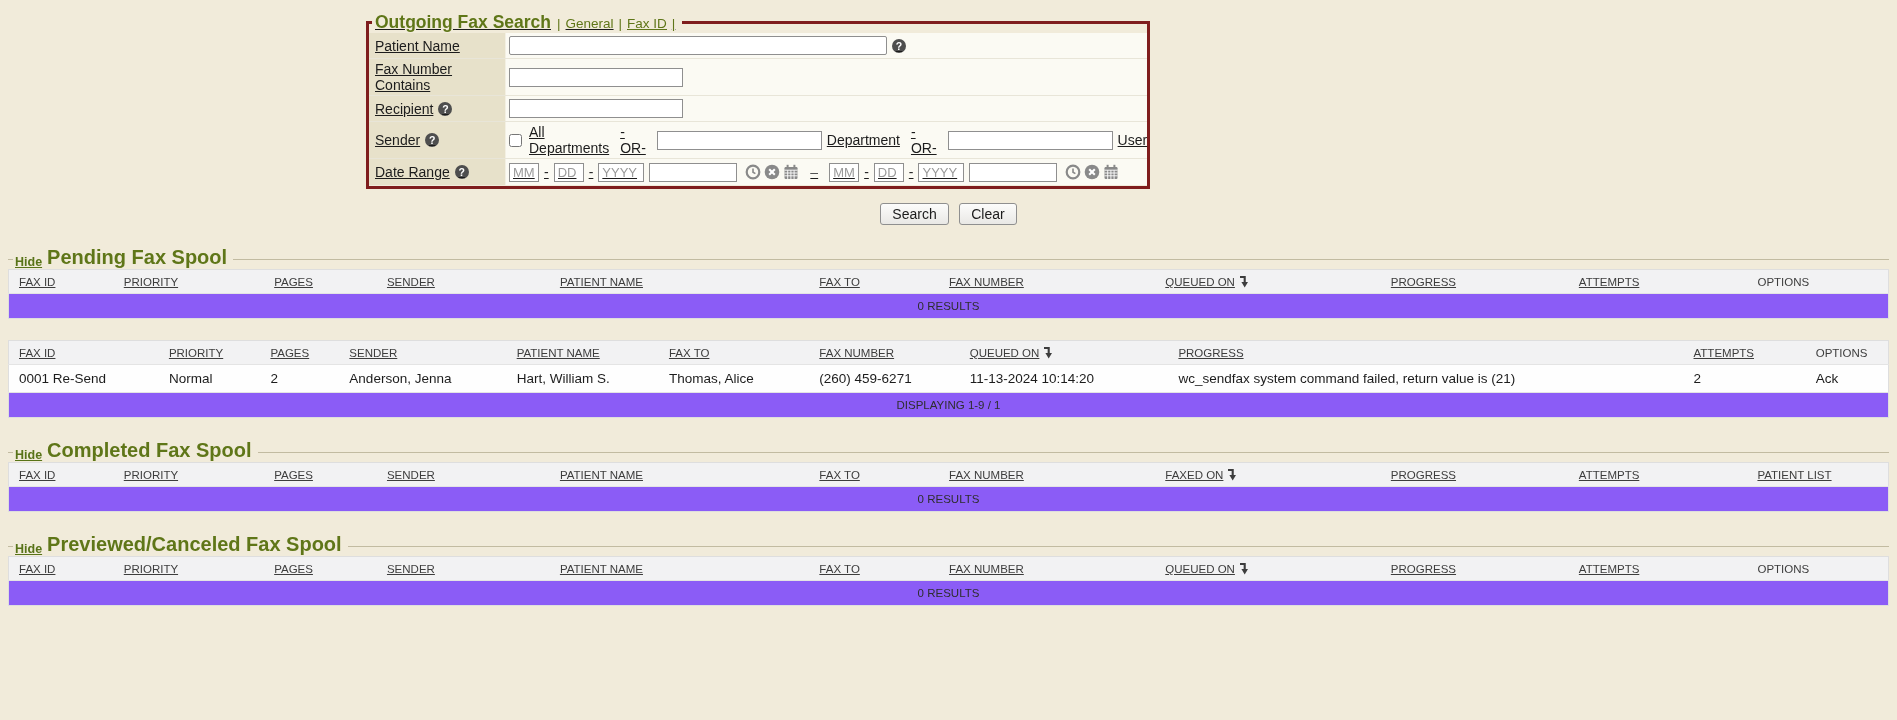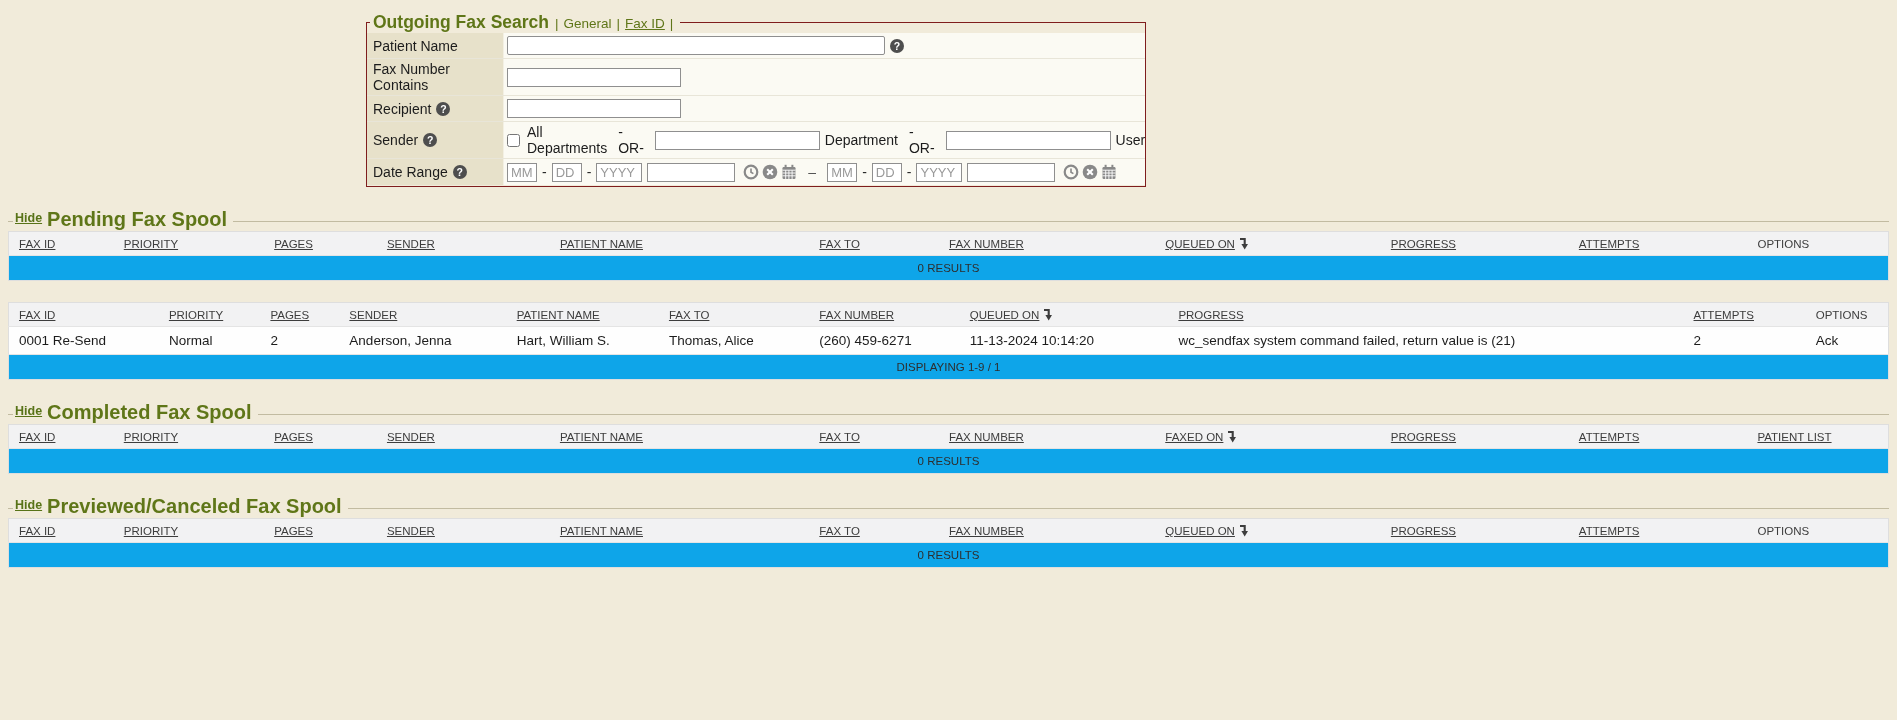--- a/index.html
+++ b/index.html
@@ -7,23 +7,24 @@
   body {
     background: #F1EBDA;
     font-family: "Liberation Sans", sans-serif;
     color: #1c1c1c;
   }
   
   .search-wrap { padding-top: 12px; }
   .search-fieldset {
     margin-left: 366px;
     width: 753px;
-    border: 1px solid #7f1d1d;
+    border: 3px solid #7f1d1d;
     padding: 0 0 1px 0;
     background: transparent;
+    text-decoration: underline;
   }
   legend { margin-left: 3px; padding: 0 7px 0 3px; display: flex; align-items: baseline; gap: 6px; }
   .form-title { font-size: 17.5px; font-weight: bold; color: #5F7618; }
   .legend-tabs { font-size: 13.5px; color: #5F7618; display: inline-flex; gap: 5px; align-items: baseline; }
   .legend-tabs a { color: #5F7618; cursor: pointer; }
   .tab-plain { text-decoration: none; }
   .tab-underline { text-decoration: underline; }
   .frow { display: flex; align-items: stretch; border-bottom: 1px solid #e8e5d8; min-height: 26px; background: #FBFAF3; }
   .frow:last-child { border-bottom: none; }
   .flabel {
@@ -60,32 +61,32 @@
   .icon-btn { display: inline-flex; cursor: pointer; }
   
   .btn-row { text-align: center; margin-top: 14px; }
   .btn-row button {
     font-family: "Liberation Sans", sans-serif; font-size: 14px; color: #1c1c1c;
     background: linear-gradient(180deg, #fcfcfb 0%, #e9e8e5 100%);
     border: 1px solid #8f8f8f; border-radius: 3px; padding: 2px 11px; margin: 0 3px; cursor: pointer;
   }
   
   .section { margin: 0 8px; padding-top: 21px; }
-  .section-head { display: flex; align-items: flex-start; }
+  .section-head { display: flex; align-items: flex-end; }
   .head-tick { flex: 0 0 5px; border-top: 1px solid #c2bba1; align-self: center; margin-top: 4px; }
   .hide-link { font-size: 12.5px; font-weight: bold; color: #587318; text-decoration: underline; cursor: pointer; margin: 3px 5px 0 2px; white-space: nowrap; }
   .section-title { font-size: 20px; font-weight: bold; color: #5F7618; white-space: nowrap; padding-right: 6px; }
   .head-line { flex: 1; border-top: 1px solid #c2bba1; align-self: center; margin-top: 4px; }
   table.spool { width: 100%; border-collapse: collapse; table-layout: fixed; background: #FDFDFD; border: 1px solid #DEDEDE; }
   table.spool thead tr { background: #F2F2F3; }
   table.spool th { font-size: 11.5px; font-weight: normal; text-align: left; padding: 5px 0 5px 10px; color: #3d3d3d; white-space: nowrap; overflow: hidden; }
   table.spool th a { color: #3d3d3d; text-decoration: underline; cursor: pointer; }
   table.spool th .col-plain { text-decoration: none; }
   table.spool tbody td { font-size: 13.5px; padding: 6px 4px 6px 10px; border-top: 1px solid #E4E4E4; white-space: nowrap; overflow: hidden; background: #FEFEFE; }
-  table.spool tfoot td { font-size: 11.5px; text-align: center; padding: 6px 0; border-top: 1px solid #E4E4E4; background: #0ea5e9; color: #2e2e2e; }
+  table.spool tfoot td { font-size: 11.5px; text-align: center; padding: 6px 0; border-top: 1px solid #E4E4E4; background: #8b5cf6; color: #2e2e2e; }
   .sort-icon { vertical-align: -2px; margin-left: 3px; }
   
   .tbl-std th:nth-child(1){width:5.6%} .tbl-std th:nth-child(2){width:8%}
   .tbl-std th:nth-child(3){width:6%}  .tbl-std th:nth-child(4){width:9.2%}
   .tbl-std th:nth-child(5){width:13.8%} .tbl-std th:nth-child(6){width:6.9%}
   .tbl-std th:nth-child(7){width:11.5%} .tbl-std th:nth-child(8){width:12%}
   .tbl-std th:nth-child(9){width:10%} .tbl-std th:nth-child(10){width:9.5%}
   .tbl-std th:nth-child(11){width:7.5%}
   
   .tbl-error th:nth-child(1){width:8%}  .tbl-error th:nth-child(2){width:5.4%}
@@ -217,20 +218,24 @@
                 <rect x="3.6" y="0.8" width="2" height="3.4" fill="#898989"></rect>
                 <rect x="10.4" y="0.8" width="2" height="3.4" fill="#898989"></rect>
                 <path d="M1.5 6.2 H14.5 M4.7 6.2 V15 M7.9 6.2 V15 M11.1 6.2 V15 M1.5 9 H14.5 M1.5 11.8 H14.5" stroke="#fff" stroke-width="0.9" fill="none"></path>
               </svg>
             </span>
         </span>
       </div>
     </div>
   </fieldset>
 
+  <div class="btn-row">
+    <button>Search</button>
+    <button>Clear</button>
+  </div>
 </div>
 
 <div id="sections">
   <div class="section">
     <div class="section-head">
       <span class="head-tick"></span>
       <a class="hide-link">Hide</a>
       <span class="section-title">Pending Fax Spool</span>
       <span class="head-line"></span>
     </div>

